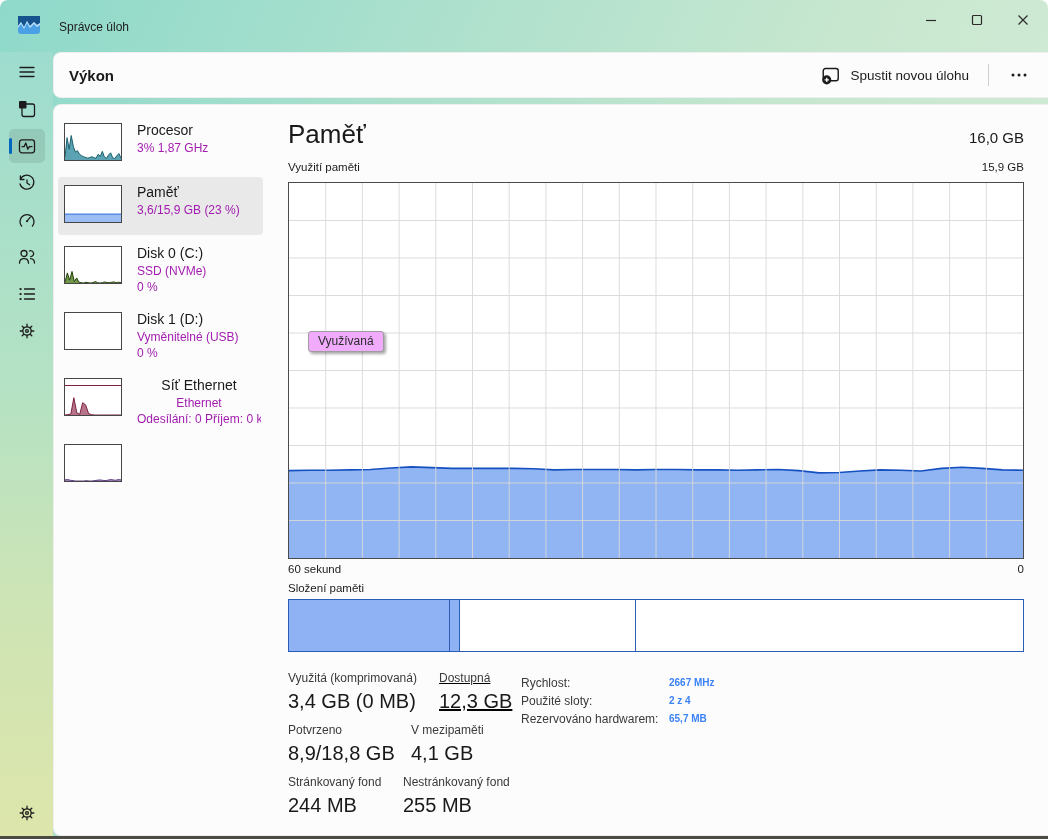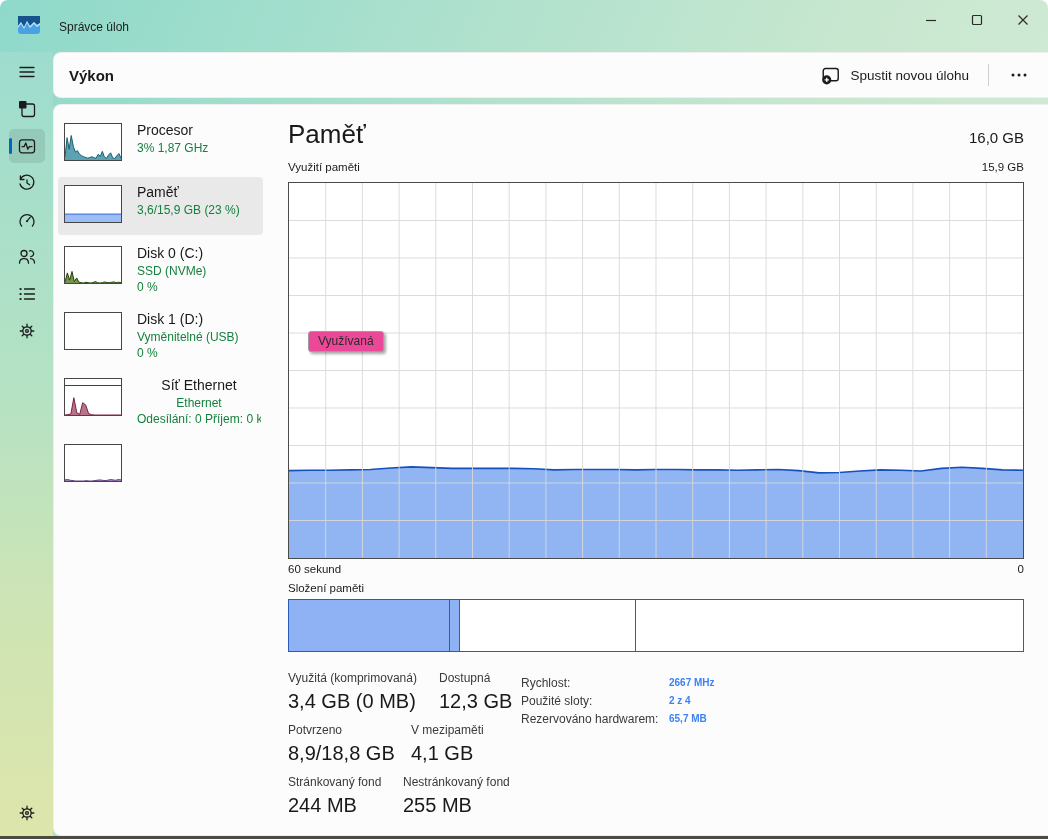--- a/index.html
+++ b/index.html
@@ -42,32 +42,32 @@
   .window-edge { position:absolute; left:0; right:0; bottom:0; height:3px; background:#4c4b43; }
 
   
   .perf-list { position:absolute; left:4px; top:0; width:205px; height:100%; list-style:none; }
   .perf-row { position:absolute; left:0; width:205px; display:flex; border-radius:4px; }
   .perf-row.selected { background:#e9e9e9; }
   .thumb-box { width:58px; height:38px; border:1px solid #464646; background:#ffffff; margin:8px 0 0 6px; flex:none; }
   .thumb-box svg { display:block; width:100%; height:100%; }
   .perf-text { margin-left:15px; margin-top:6px; overflow:hidden; width:124px; }
   .perf-title { font-size:14px; color:#191919; line-height:19px; white-space:nowrap; }
-  .perf-line { font-size:12px; color:#15803d; line-height:16px; white-space:nowrap; overflow:hidden; }
+  .perf-line { font-size:12px; color:#a21caf; line-height:16px; white-space:nowrap; overflow:hidden; }
 
   
   .detail { position:absolute; left:234px; top:0; width:736px; height:100%; }
   .detail-titlerow { position:absolute; left:0; top:14px; width:736px; display:flex; align-items:baseline; }
   .detail-title { font-size:26px; color:#191919; }
   .detail-total { margin-left:auto; font-size:15px; color:#191919; }
   .subtitle-row { position:absolute; left:0; top:56px; width:736px; display:flex; font-size:11.5px; color:#1b1b1b; }
   .scale-max { margin-left:auto; }
   .chart-wrap { position:absolute; left:0; top:77px; width:736px; height:377px; border:1px solid #4a4a4a; background:#ffffff; }
   .chart-wrap svg { position:absolute; left:0; top:0; width:100%; height:100%; }
-  .tooltip { position:absolute; left:19px; top:148px; background:#ec4899; border:1px solid #9d9d9d; border-radius:3px;
+  .tooltip { position:absolute; left:19px; top:148px; background:#f0abfc; border:1px solid #9d9d9d; border-radius:3px;
              padding:2px 9px 3px; font-size:12px; color:#2b2b2b; box-shadow:2px 2px 3px rgba(0,0,0,0.35); z-index:3; white-space:nowrap; }
   .time-row { position:absolute; left:0; top:458px; width:736px; display:flex; font-size:11.5px; color:#1b1b1b; }
   .time-right { margin-left:auto; }
   .comp-label { position:absolute; left:0; top:477px; font-size:11.5px; color:#1b1b1b; }
   .comp-bar { position:absolute; left:0; top:494px; width:736px; height:53px; border:1px solid #2b5cb8; display:flex; background:#ffffff; }
   .comp-seg { height:100%; }
   .comp-seg + .comp-seg { border-left:1px solid #2b5cb8; }
 
   
   .stats { position:absolute; left:0; top:566px; width:470px; height:160px; }
@@ -331,21 +331,21 @@
           <div class="comp-seg" style="width: 1.3%; background: rgb(143, 178, 244); border-color: rgb(43, 92, 184);"></div>
           <div class="comp-seg" style="width: 24.1%; background: rgb(255, 255, 255); border-color: rgb(43, 92, 184);"></div>
           <div class="comp-seg" style="width: 52.8%; background: rgb(255, 255, 255); border-color: rgb(43, 92, 184);"></div>
         </div>
 
       <div class="stats" id="stats">
           <div class="stat-cell" style="left: 0px; top: 0px;">
             <div class="stat-label">Využitá (komprimovaná)</div>
             <div class="stat-value">3,4 GB (0 MB)</div>
           </div>
-          <div class="stat-cell" style="left: 151px; top: 0px;">
+          <div class="stat-cell" style="left: 151px; top: 0px; text-decoration: underline;">
             <div class="stat-label">Dostupná</div>
             <div class="stat-value">12,3 GB</div>
           </div>
           <div class="stat-cell" style="left: 0px; top: 52px;">
             <div class="stat-label">Potvrzeno</div>
             <div class="stat-value">8,9/18,8 GB</div>
           </div>
           <div class="stat-cell" style="left: 123px; top: 52px;">
             <div class="stat-label">V mezipaměti</div>
             <div class="stat-value">4,1 GB</div>

